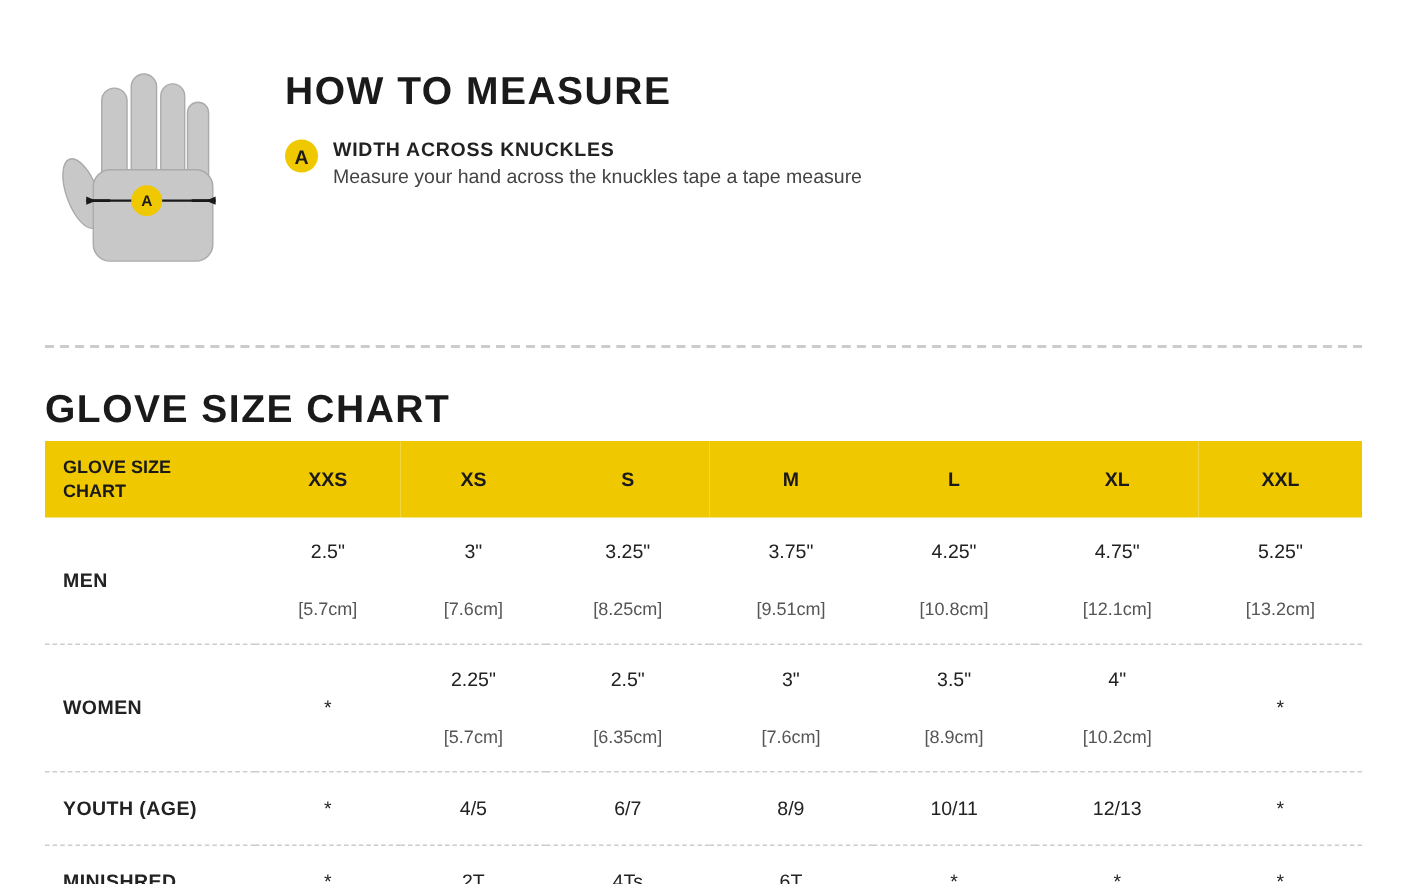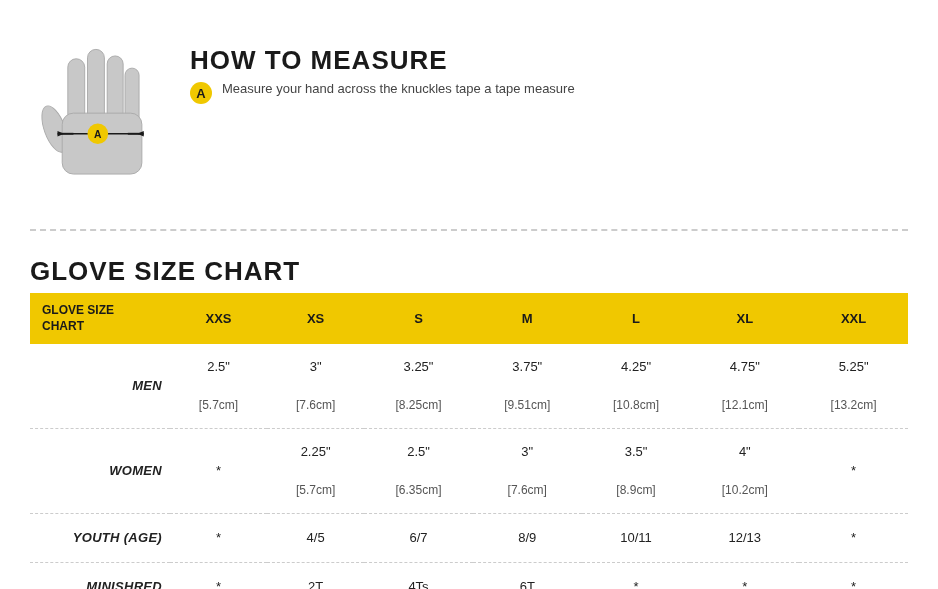--- a/index.html
+++ b/index.html
@@ -37,21 +37,21 @@
     .measure-info {
       padding-top: 5px;
     }
 
     .measure-title {
       font-size: 26px;
       font-weight: 900;
       color: #1a1a1a;
       text-transform: uppercase;
       letter-spacing: 1px;
-      margin-bottom: 5px;
+      margin-bottom: 16px;
     }
 
     .measure-item {
       display: flex;
       align-items: flex-start;
       gap: 10px;
     }
 
     .badge-a {
       background: #f0c800;
@@ -137,27 +137,26 @@
     .size-table tbody td {
       padding: 14px 8px;
       text-align: center;
       vertical-align: middle;
       font-size: 13px;
       line-height: 1.5;
       color: #222;
     }
 
     .size-table tbody td:first-child {
-      text-align: right;
+      text-align: left;
       padding-left: 12px;
       font-weight: 700;
       font-size: 13px;
       text-transform: uppercase;
       letter-spacing: 0.3px;
-      font-style: italic;
     }
 
     .cell-value {
       display: flex;
       flex-direction: column;
       align-items: center;
       line-height: 1.4;
     }
 
     .cell-value .inches {
@@ -208,20 +207,21 @@
         <circle cx="68" cy="100" r="11" fill="#f0c800"></circle>
         <text x="68" y="104" text-anchor="middle" font-size="11" font-weight="900" fill="#1a1a1a" font-family="Arial">A</text>
       </svg>
     </div>
 
     <div class="measure-info">
       <h1 class="measure-title">HOW TO MEASURE</h1>
       <div class="measure-item">
         <div class="badge-a">A</div>
         <div>
+          <div class="measure-detail-title">WIDTH ACROSS KNUCKLES</div>
           <div class="measure-detail-desc">Measure your hand across the knuckles tape a tape measure</div>
         </div>
       </div>
     </div>
   </div>
 
   <hr class="divider">
 
   <div>
     <h2 class="chart-title">GLOVE SIZE CHART</h2>

